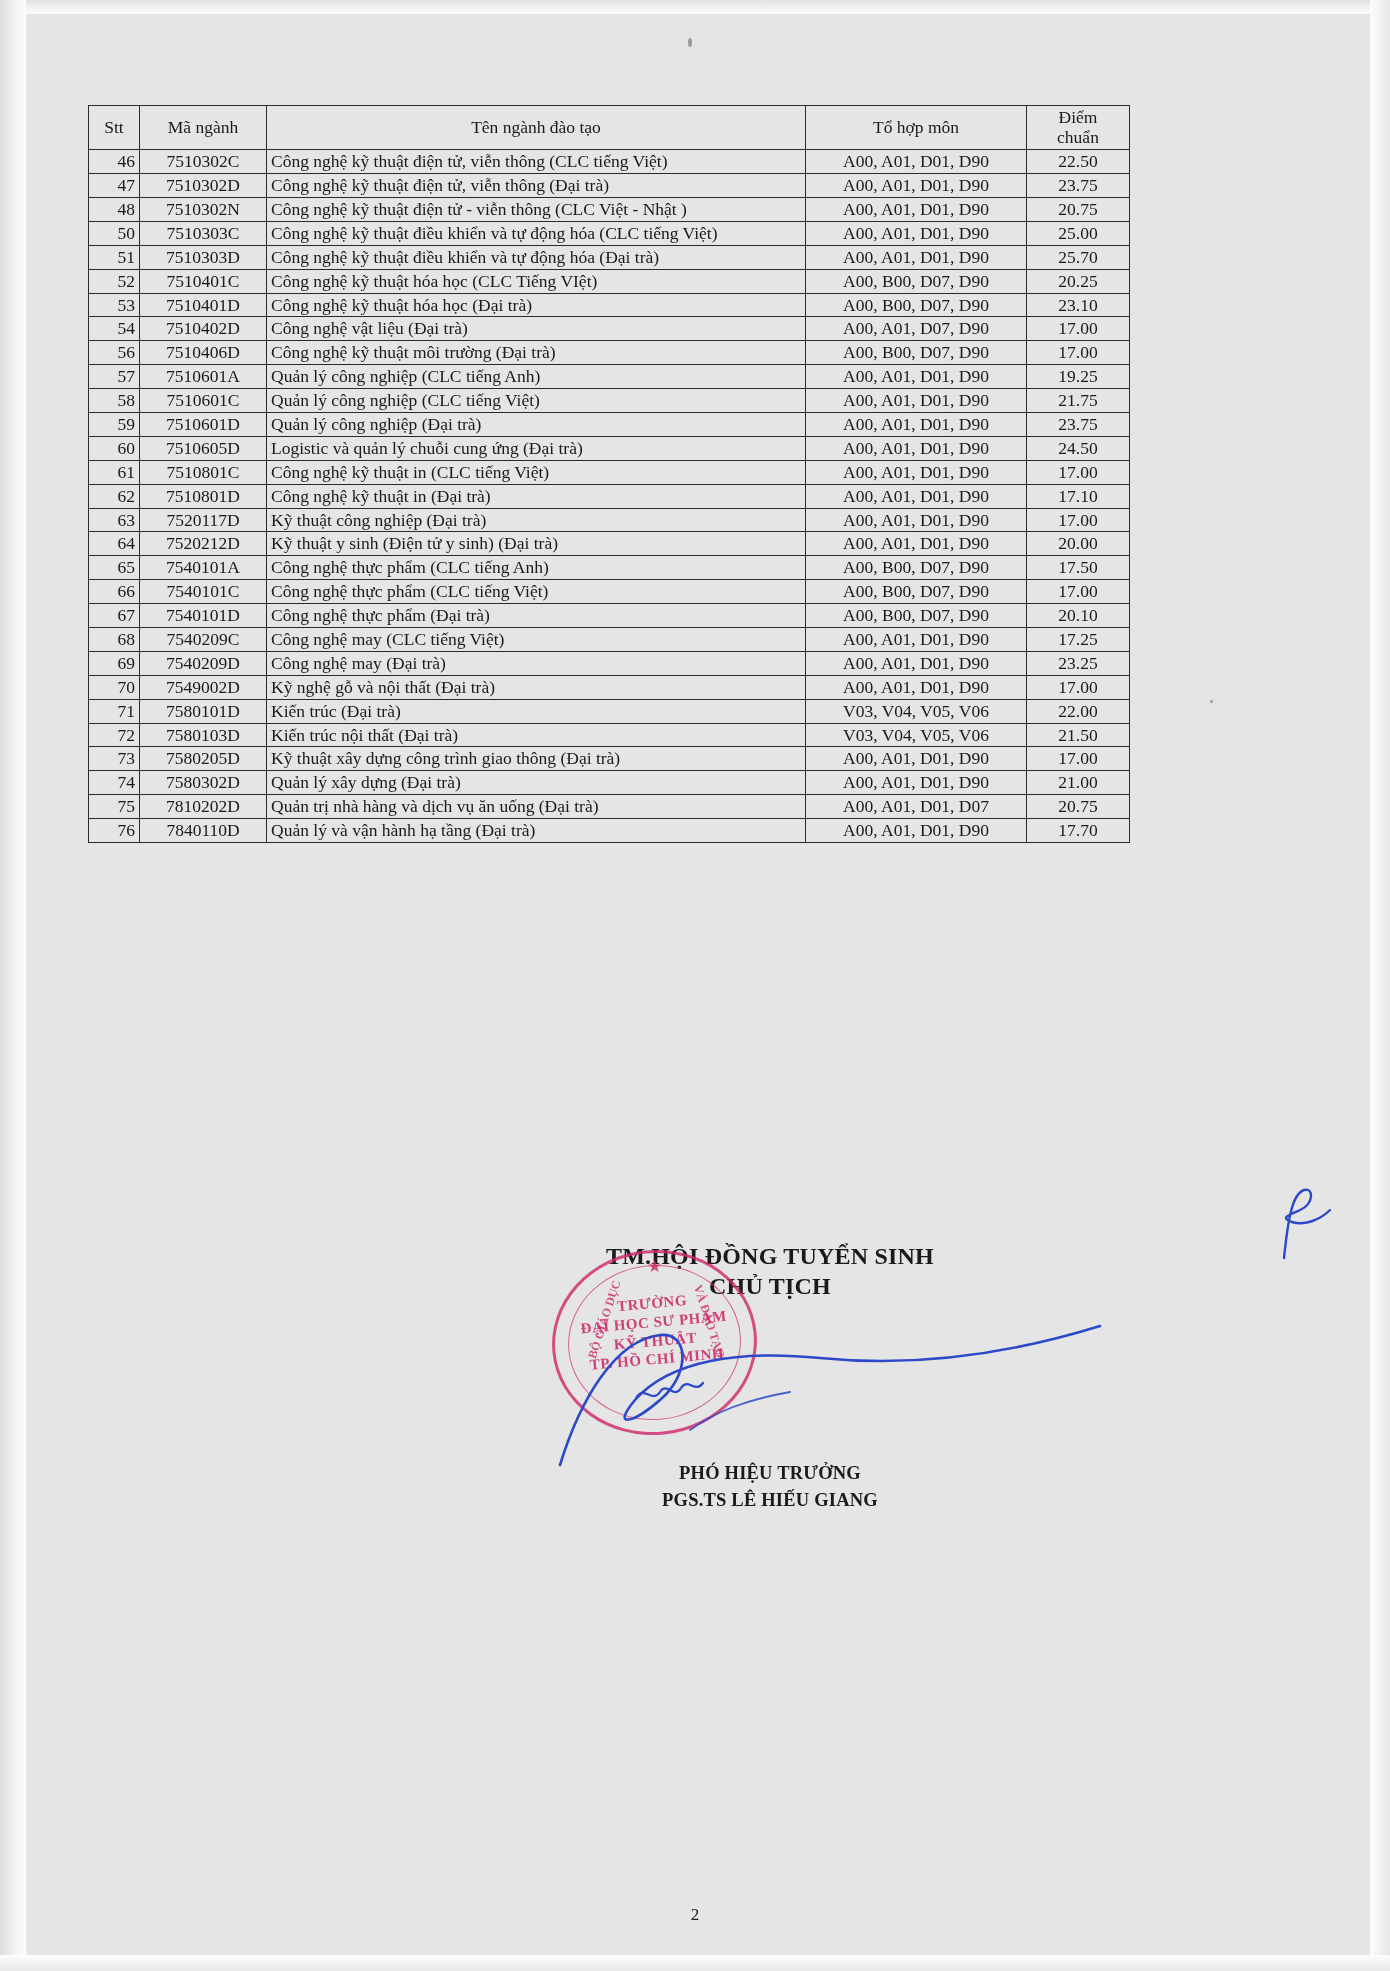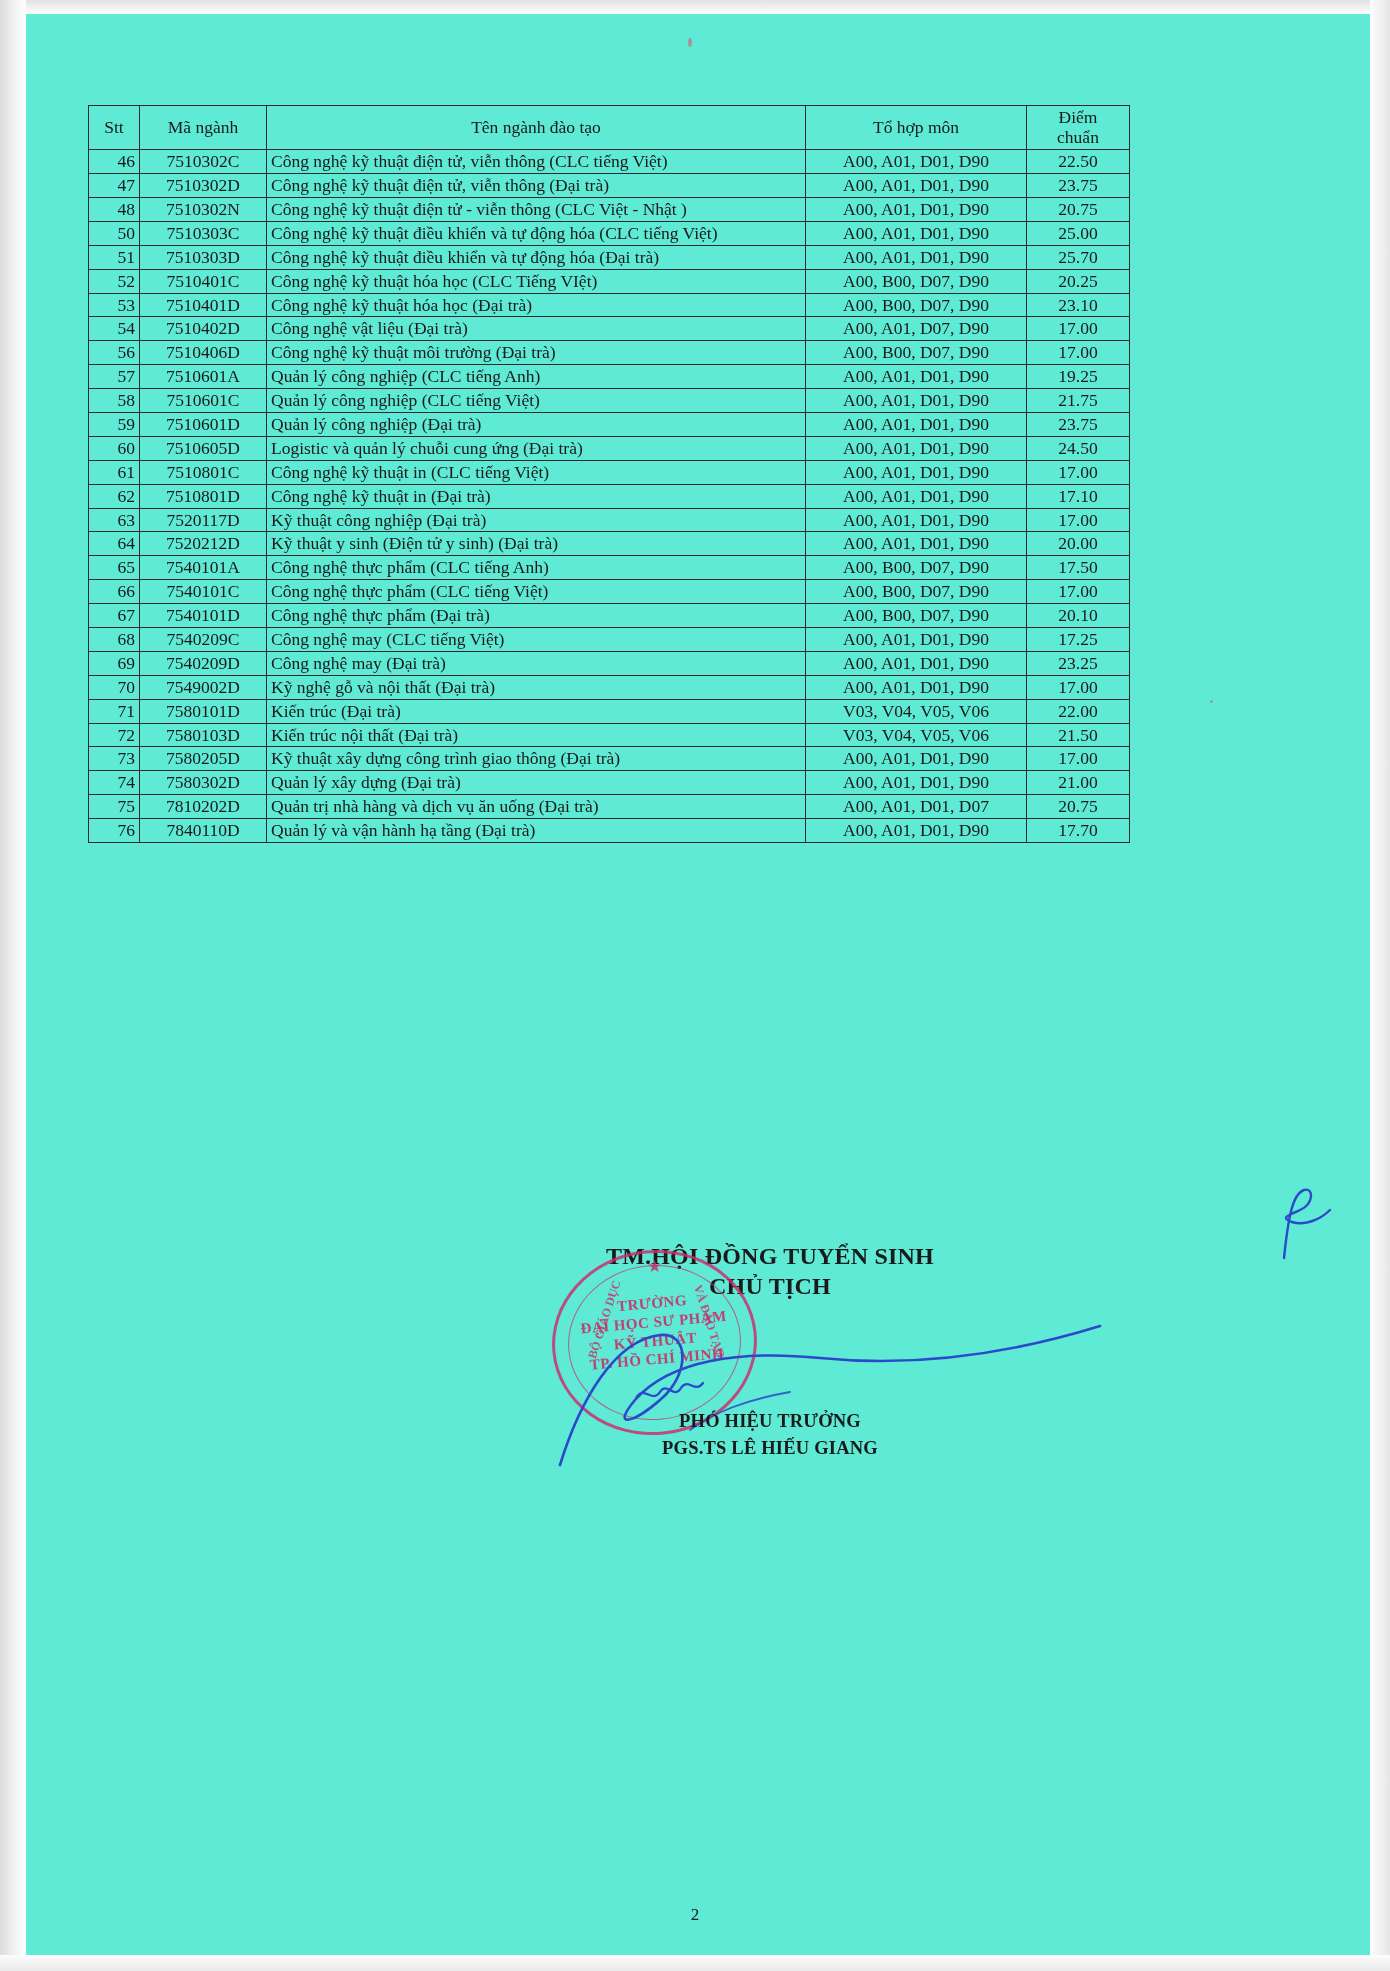--- a/index.html
+++ b/index.html
@@ -10,21 +10,21 @@
   body {
     width: 1390px;
     height: 1971px;
     position: relative;
     font-family: "Liberation Serif", serif;
     color: #1a1a1a;
   }
   .page {
     position: absolute;
     inset: 0;
-    background: #5eead4;
+    background: #e5e5e5;
   }
   
   .scan-edge-left {
     position: absolute;
     left: 0; top: 0; bottom: 0; width: 26px;
     background: linear-gradient(to right, #dcdcdc 0%, #f4f4f4 60%, #fdfdfd 100%);
   }
   .scan-edge-top {
     position: absolute;
     left: 0; right: 0; top: 0; height: 14px;
@@ -90,21 +90,21 @@
     text-align: center;
     font-size: 24px;
     font-weight: bold;
     letter-spacing: .2px;
   }
   .sign-block .l2 { margin-top: 3px; }
 
   .sign-bottom {
     position: absolute;
     left: 560px;
-    top: 1411px;
+    top: 1463px;
     width: 420px;
     text-align: center;
     font-size: 18.5px;
     font-weight: bold;
     letter-spacing: .2px;
   }
   .sign-bottom .l2 { margin-top: 6px; }
 
   
   .stamp {

